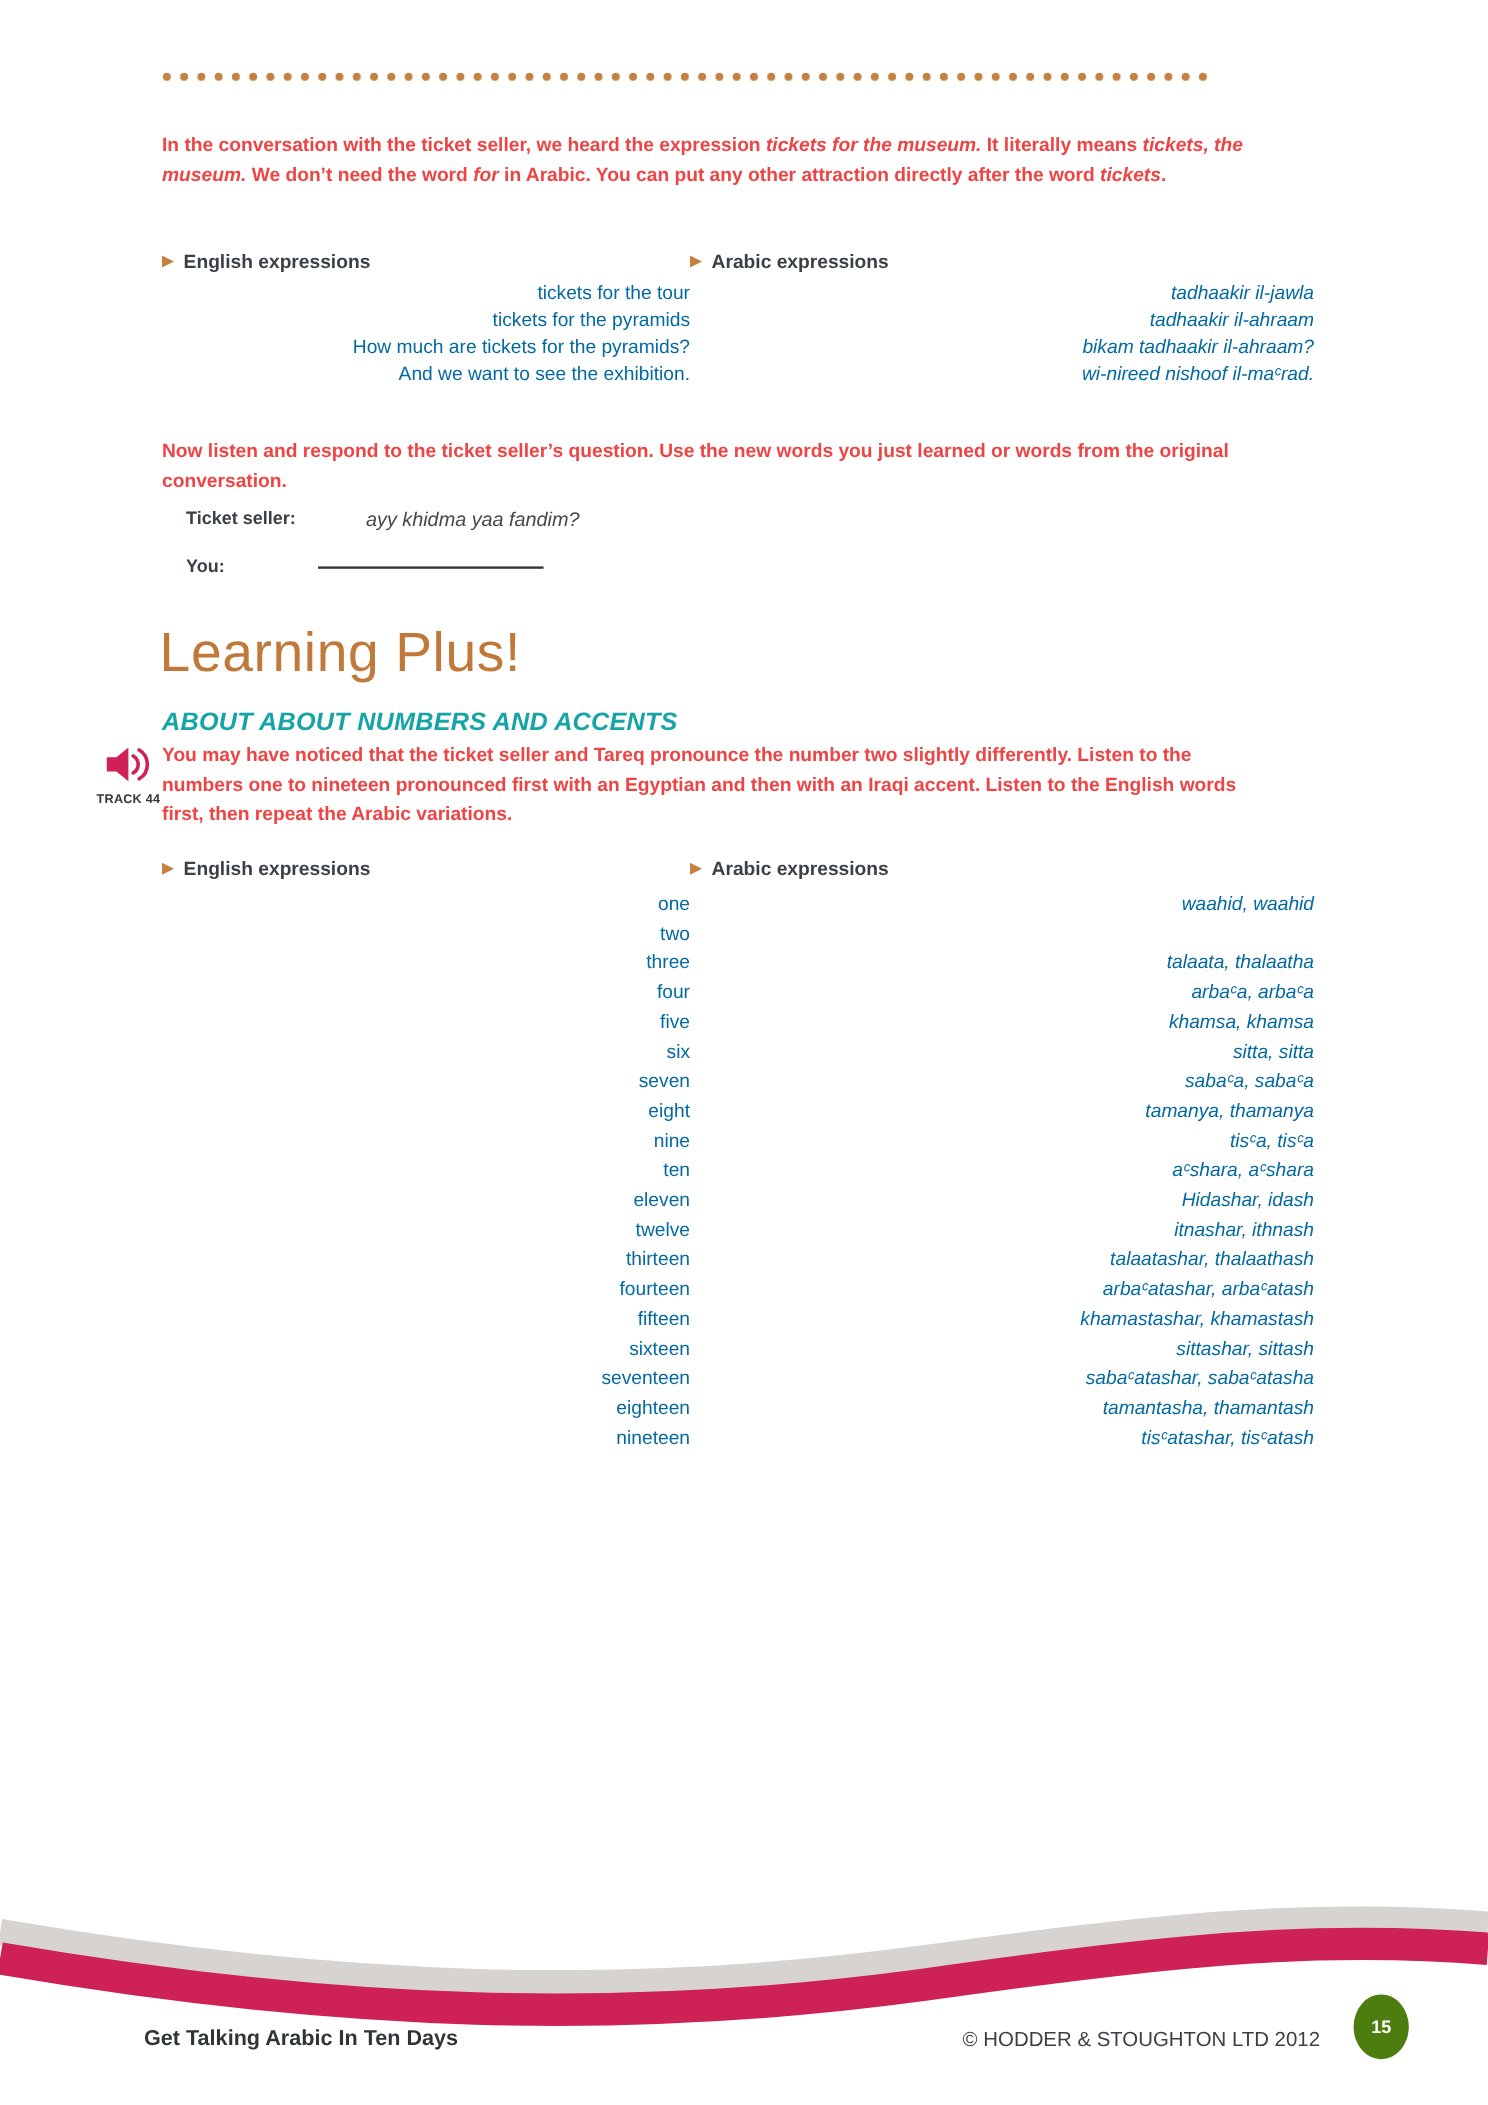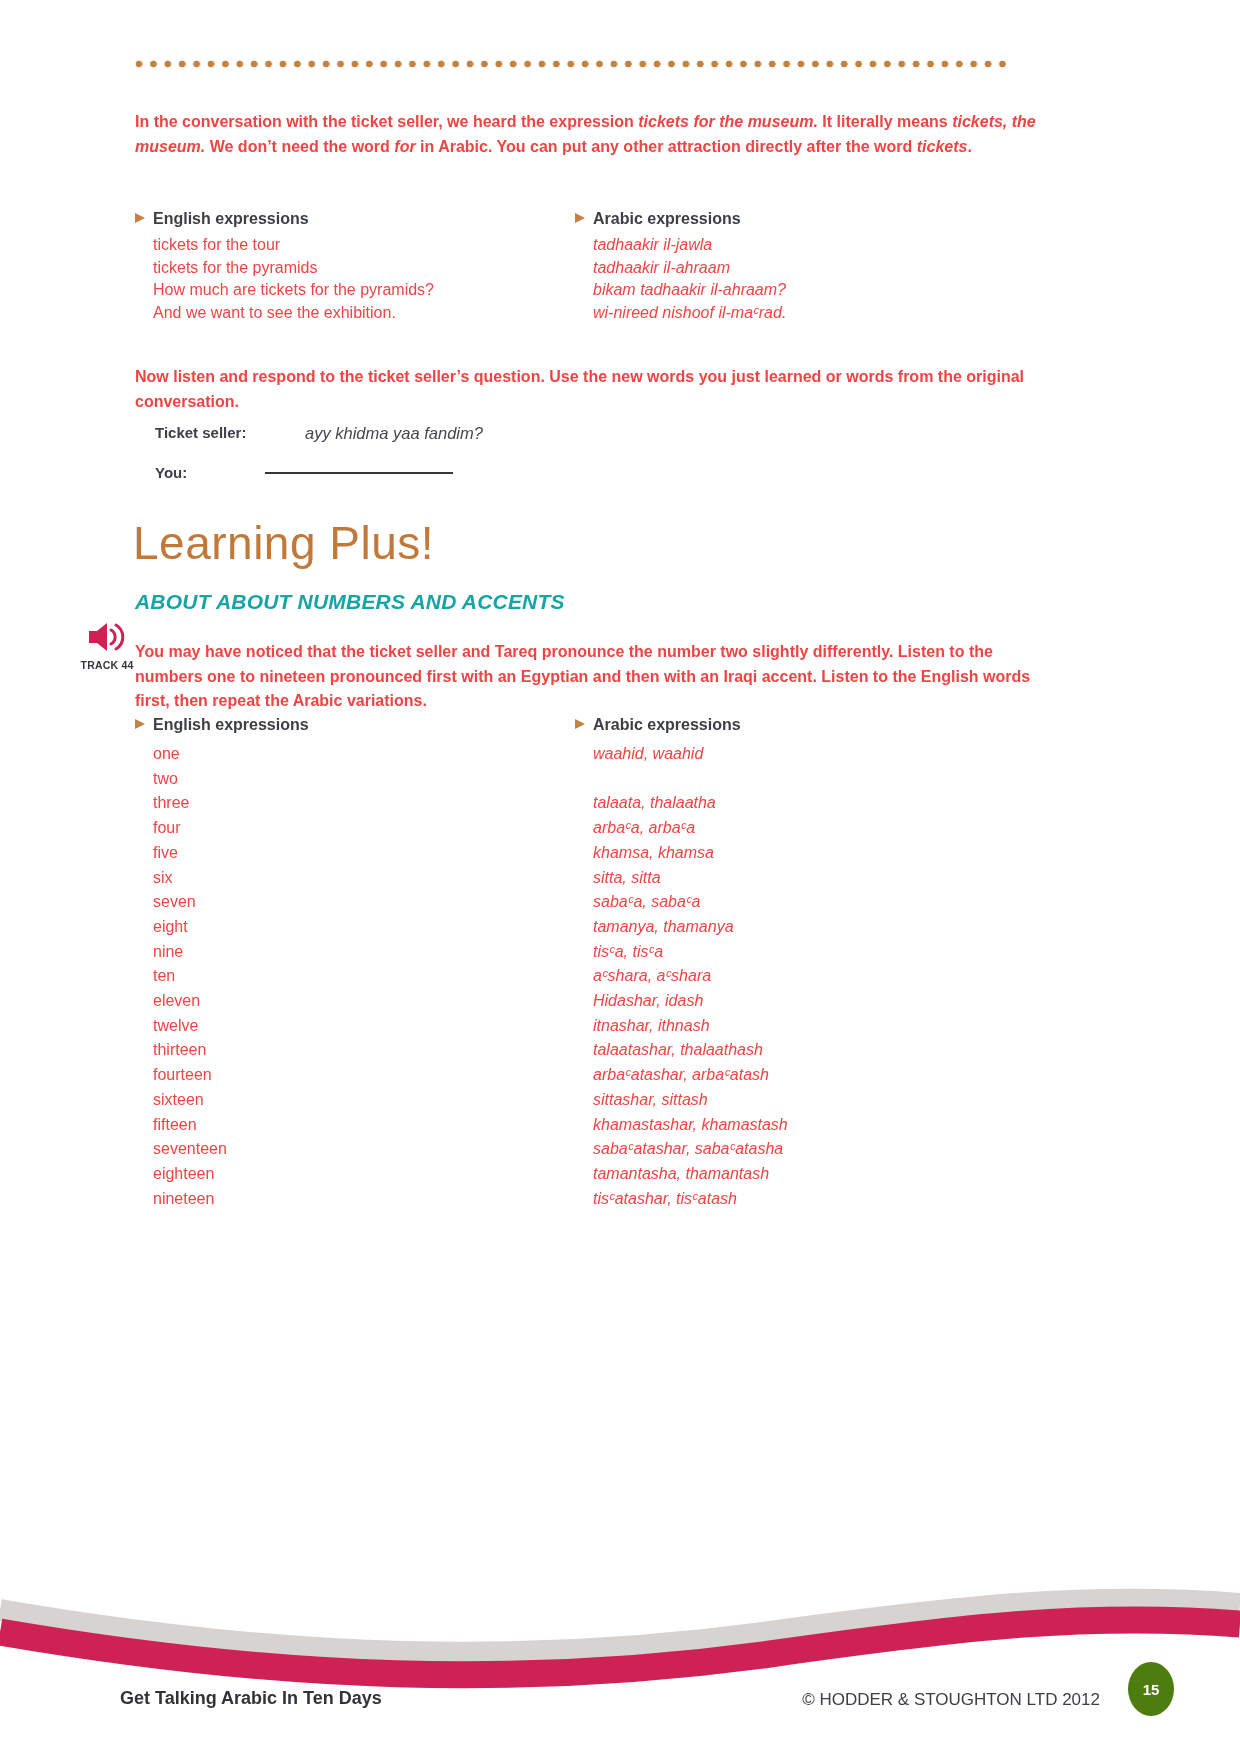--- a/index.html
+++ b/index.html
@@ -18,21 +18,21 @@
   .para{font-size:16px; line-height:24.5px; font-weight:700; color:#ef4444;}
   .para i{font-style:italic;}
 
   .expr-cols{display:grid; grid-template-columns:440px 1fr;}
   .expr-header{position:relative; padding-left:18px; font-weight:700; font-size:16px; color:#3b4046;}
   .tri{
     position:absolute; left:0; top:3px; width:0; height:0;
     border-left:10px solid #c5813f; border-top:5.5px solid transparent; border-bottom:5.5px solid transparent;
   }
   .expr-row{display:grid; grid-template-columns:440px 1fr;}
-  .expr-row > div{padding-left:18px; font-size:16px; color:#ef4444;}
+  .expr-row > div{padding-left:18px; font-size:16px; color:#0369a1;text-align:right;}
   .s1 .expr-row > div{line-height:22.6px;}
   .s2 .expr-row > div{line-height:24.7px;}
   .ar-cell{font-style:italic;}
 
   .dia-label{font-weight:700; font-size:15px;}
   .dia-value{font-style:italic; font-size:16.5px; color:#44484d;margin-left:40px;}
   .answer-line{border-bottom:2px solid #34383c; height:14px;}
 
   .learning-plus{font-size:46px; font-weight:400; color:#c1793a; letter-spacing:0.5px;}
   .subheading{font-size:21px; font-weight:700; font-style:italic; color:#16a4a6; letter-spacing:0.2px;}
@@ -107,21 +107,21 @@
 
   <div class="abs track-block" style="left:76px; top:620px;">
     <svg width="40" height="34" viewBox="0 0 40 34">
       <polygon points="2,11 10,11 20,3 20,31 10,23 2,23" fill="#ce2155"></polygon>
       <path d="M24,10 a8,8 0 0 1 0,14" fill="none" stroke="#ce2155" stroke-width="3" stroke-linecap="round"></path>
       <path d="M29,5 a14,14 0 0 1 0,24" fill="none" stroke="#ce2155" stroke-width="3" stroke-linecap="round"></path>
     </svg>
     <div class="track-label">TRACK 44</div>
   </div>
 
-  <div class="abs para" style="left:135px; top:640px; width:905px;">You may have noticed that the ticket seller and Tareq pronounce the number two slightly differently. Listen to the numbers one to nineteen pronounced first with an Egyptian and then with an Iraqi accent. Listen to the English words first, then repeat the Arabic variations.</div>
+  <div class="abs para" style="left:135px; top:618px; width:905px;">You may have noticed that the ticket seller and Tareq pronounce the number two slightly differently. Listen to the numbers one to nineteen pronounced first with an Egyptian and then with an Iraqi accent. Listen to the English words first, then repeat the Arabic variations.</div>
 
   <div class="abs s2" style="left:135px; top:716px; width:960px;">
     <div class="expr-cols">
       <div class="expr-header">
         <span class="tri"></span>
         <span>English expressions</span>
       </div>
       <div class="expr-header">
         <span class="tri"></span>
         <span>Arabic expressions</span>
@@ -178,26 +178,26 @@
       </div>
         <div class="expr-row">
         <div>thirteen</div>
         <div class="ar-cell">talaatashar, thalaathash</div>
       </div>
         <div class="expr-row">
         <div>fourteen</div>
         <div class="ar-cell">arbaᶜatashar, arbaᶜatash</div>
       </div>
         <div class="expr-row">
+        <div>fifteen</div>
+        <div class="ar-cell">khamastashar, khamastash</div>
+      </div>
+        <div class="expr-row">
         <div>sixteen</div>
         <div class="ar-cell">sittashar, sittash</div>
-      </div>
-        <div class="expr-row">
-        <div>fifteen</div>
-        <div class="ar-cell">khamastashar, khamastash</div>
       </div>
         <div class="expr-row">
         <div>seventeen</div>
         <div class="ar-cell">sabaᶜatashar, sabaᶜatasha</div>
       </div>
         <div class="expr-row">
         <div>eighteen</div>
         <div class="ar-cell">tamantasha, thamantash</div>
       </div>
         <div class="expr-row">

